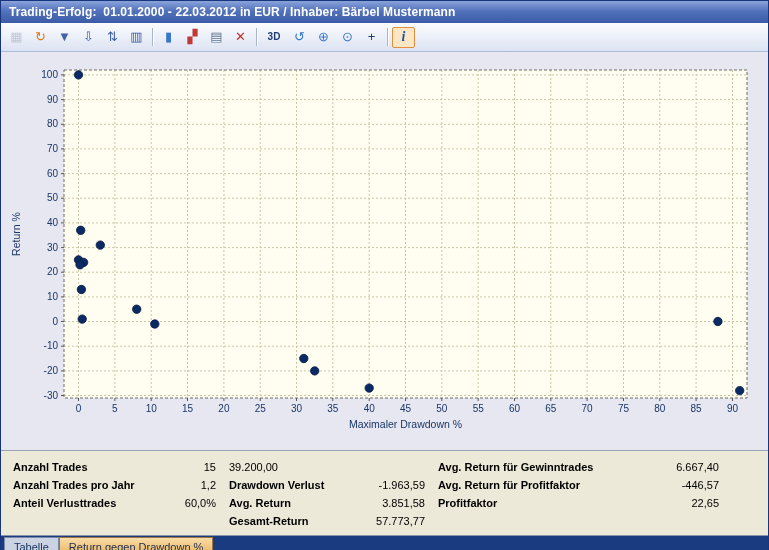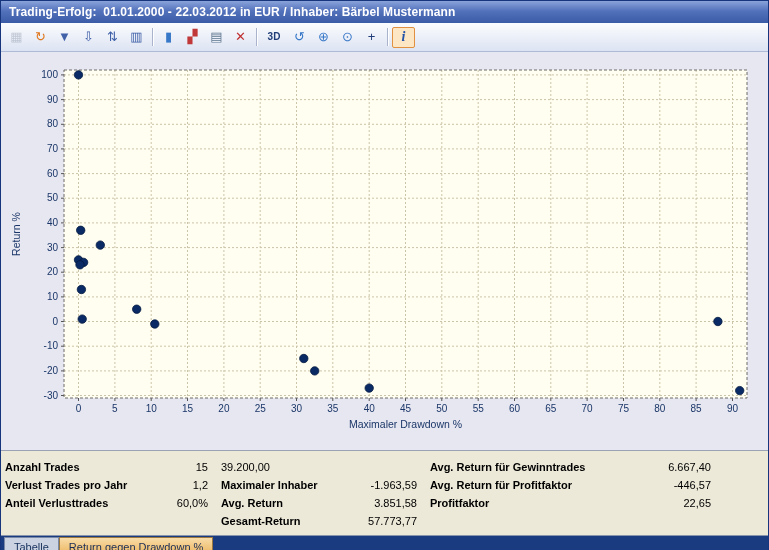--- a/index.html
+++ b/index.html
@@ -11,21 +11,21 @@
   .toolbar{height:29px;flex:none;background:linear-gradient(#FBFCFE,#DCE3F2);border-bottom:1px solid #AEBBD6;
     display:flex;align-items:center;padding:0 4px;gap:1px}
   .tb-btn{width:23px;height:21px;border:1px solid transparent;background:transparent;font-size:13px;line-height:18px;
     text-align:center;font-family:inherit;padding:0;border-radius:2px;cursor:default}
   .tb-text{width:26px;font-size:10px;font-weight:bold}
   .tb-disabled{opacity:.45}
   .tb-active{border:1px solid #E09040;background:#FCE6C4;font-weight:bold;font-style:italic;
     font-family:"Liberation Serif",serif;font-size:14px}
   .tb-sep{width:1px;height:18px;background:#A9B4CC;margin:0 3px;box-shadow:1px 0 0 #FFFFFF}
   .chart-panel{flex:1;background:#E7E7F1;padding:4px 7px;border-bottom:1px solid #9AA2B4}
-  .stats-panel{height:84px;flex:none;background:#ECE9D8;display:flex;padding:7px 0 0 4px;font-size:11px}
+  .stats-panel{height:84px;flex:none;background:#ECE9D8;display:flex;padding:7px 0 0 12px;font-size:11px}
   .stats-col{display:flex;flex-direction:column;margin-right:13px}
   .stats-col0{width:203px}
   .stats-col1{width:196px}
   .stats-col2{width:281px}
   .stat-row{display:flex;justify-content:space-between;line-height:18px}
   .stat-label{font-weight:bold;color:#000}
   .stat-value{color:#000}
   .tab-bar{height:20px;flex:none;background:#1A3B80;border-top:1px solid #8894AC;display:flex;align-items:stretch;padding-left:3px}
   .tab{border:1px solid #7A88A8;border-bottom:none;background:#CBD3E2;font-size:11px;font-family:inherit;
     padding:0 9px;color:#16305C;margin-top:1px;cursor:default}
@@ -186,34 +186,34 @@
       </svg>
   </div>
 
   <div class="stats-panel">
       <div class="stats-col stats-col0">
         <div class="stat-row">
           <span class="stat-label">Anzahl Trades</span>
           <span class="stat-value">15</span>
         </div>
         <div class="stat-row">
-          <span class="stat-label">Verlust Trades pro Jahr</span>
+          <span class="stat-label">Anzahl Trades pro Jahr</span>
           <span class="stat-value">1,2</span>
         </div>
         <div class="stat-row">
           <span class="stat-label">Anteil Verlusttrades</span>
           <span class="stat-value">60,0%</span>
         </div>
       </div>
       <div class="stats-col stats-col1">
         <div class="stat-row">
           <span class="stat-value">39.200,00</span>
         </div>
         <div class="stat-row">
-          <span class="stat-label">Maximaler Inhaber</span>
+          <span class="stat-label">Drawdown Verlust</span>
           <span class="stat-value">-1.963,59</span>
         </div>
         <div class="stat-row">
           <span class="stat-label">Avg. Return</span>
           <span class="stat-value">3.851,58</span>
         </div>
         <div class="stat-row">
           <span class="stat-label">Gesamt-Return</span>
           <span class="stat-value">57.773,77</span>
         </div>

